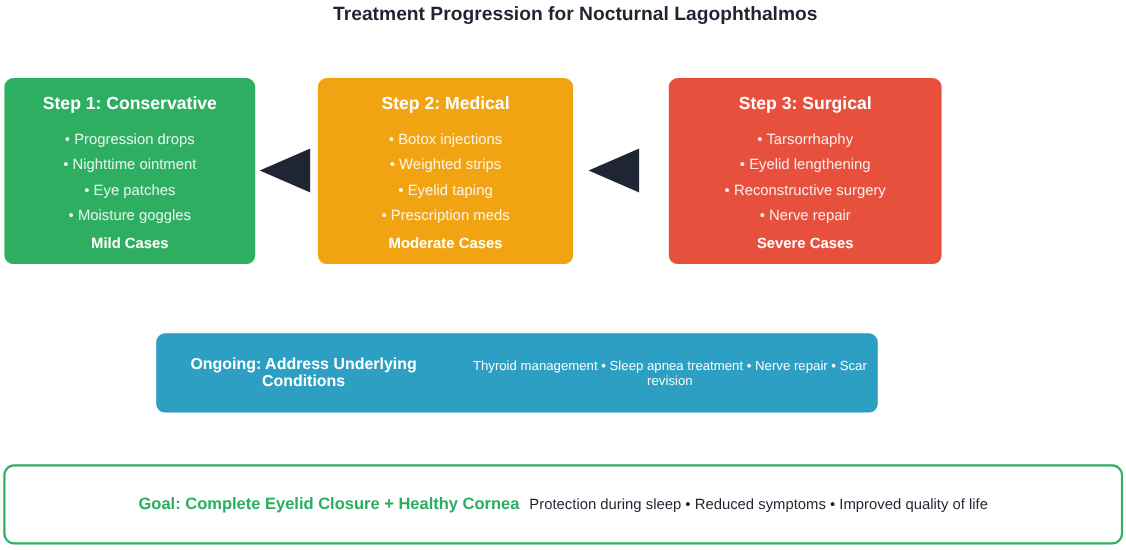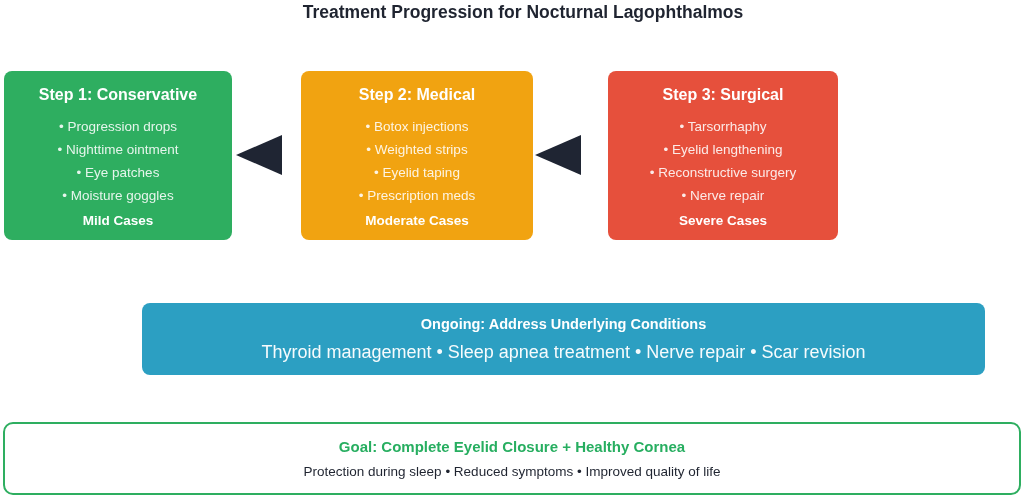--- a/index.html
+++ b/index.html
@@ -33,22 +33,22 @@
     position: absolute;
     top: 71px;
     height: 169px;
     box-sizing: border-box;
     border-radius: 8px;
     color: #ffffff;
     text-align: center;
     padding-top: 15px;
   }
   .step1 { left: 4px;   width: 228px; background: #2EAE60; }
-  .step2 { left: 301px; width: 232px; background: #F1A311; }
-  .step3 { left: 608px; width: 230px; background: #E6503C; }
+  .step2 { left: 289px; width: 232px; background: #F1A311; }
+  .step3 { left: 608px; width: 248px; background: #E6503C; }
   .step h2 {
     margin: 0 0 11px 0;
     font-size: 16px;
     line-height: 18px;
     font-weight: bold;
     color: #ffffff;
   }
   .step ul {
     list-style: none;
     margin: 0;
@@ -76,57 +76,57 @@
     border-bottom: 20px solid transparent;
     border-right: 46px solid #1F2533;
   }
   .arrow1 { left: 236px; }
   .arrow2 { left: 535px; }
   
   .ongoing {
     position: absolute;
     left: 142px;
     top: 303px;
-    width: 843px;
+    width: 656px;
     height: 72px;
     box-sizing: border-box;
     background: #2C9FC2;
     border-radius: 8px;
     color: #ffffff;
     display: flex;
-    flex-direction: column;
+    flex-direction: row;
     align-items: center;
     justify-content: center;
     gap: 10px;
     text-align: center;
   }
   .ongoing h2 {
     margin: 0;
     font-size: 14.5px;
     font-weight: bold;
     color: #ffffff;
   }
   .ongoing p {
     margin: 0;
-    font-size: 18px;
+    font-size: 12px;
     color: rgba(255,255,255,0.96);
   }
   
   .goal {
     position: absolute;
     left: 3px;
     top: 422px;
     width: 1018px;
     height: 73px;
     box-sizing: border-box;
     background: #ffffff;
     border: 2px solid #2EAE60;
     border-radius: 10px;
     display: flex;
-    flex-direction: column;
+    flex-direction: row;
     align-items: center;
     justify-content: center;
     gap: 9px;
     text-align: center;
   }
   .goal h2 {
     margin: 0;
     font-size: 15px;
     font-weight: bold;
     color: #27AE60;

